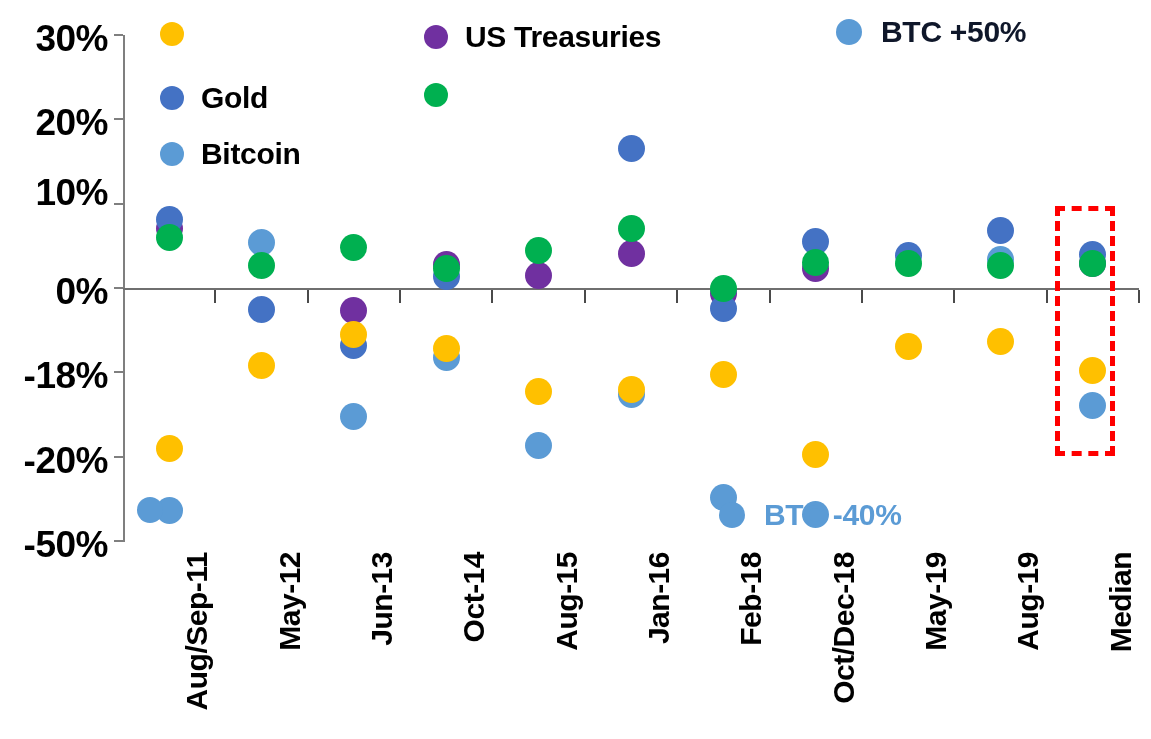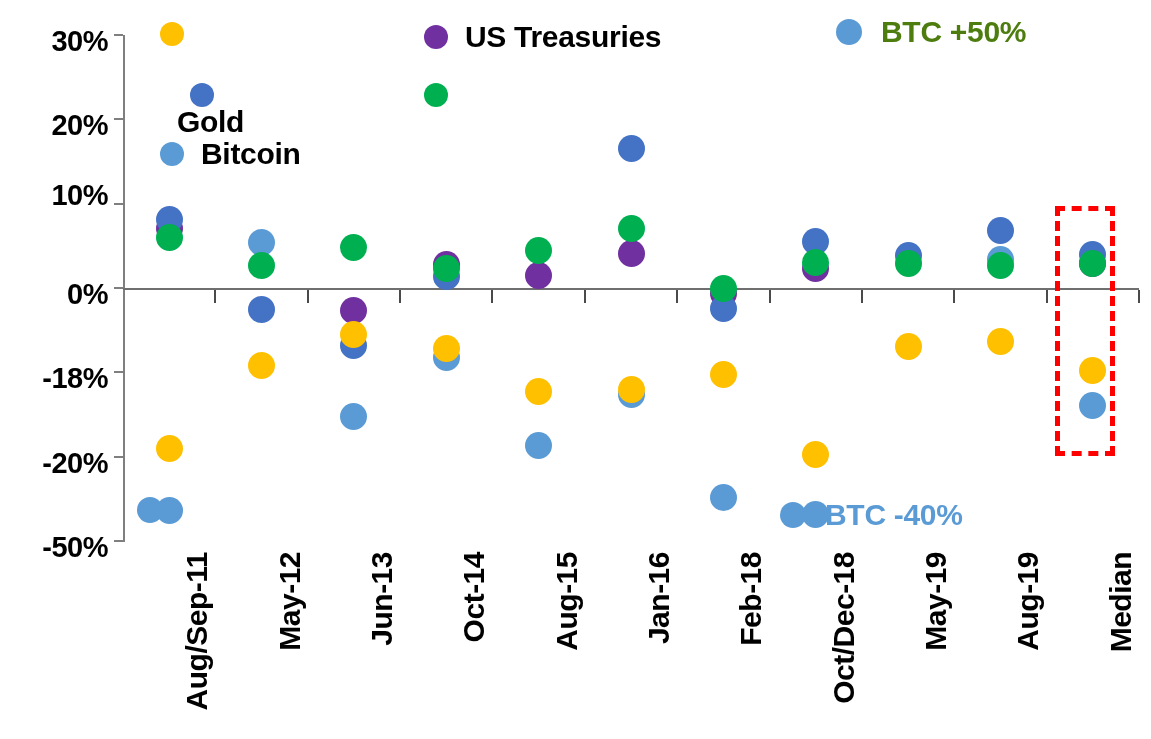--- a/index.html
+++ b/index.html
@@ -27,27 +27,26 @@
   .y-tick {
     position: absolute;
     width: 9px; height: 2px;
     background: #7f7f7f;
     left: 114px;
   }
   .y-label {
     position: absolute;
     right: 1088px;      
     text-align: right;
-    font-size: 29px;
+    font-size: 37px;
     font-weight: 700;
     letter-spacing: -0.5px;
     color: #000;
     white-space: nowrap;
     line-height: 1;
-    margin-top: 7px;
   }
 
   
   .x-axis-line {
     position: absolute;
     left: 123px; top: 288px;
     width: 1016px; height: 2px;
     background: #6f6f6f;
   }
   .x-tick {
@@ -232,44 +231,44 @@
       <div class="dot" title="S&amp;P 500 Aug-19: -6.3%" style="left: 1000.45px; top: 341.13px; background: rgb(255, 192, 0);"></div>
       <div class="dot" title="S&amp;P 500 Median: -9.8%" style="left: 1092.82px; top: 370.647px; background: rgb(255, 192, 0);"></div>
     </div>
 
   <div class="median-box" style="left:1055px; top:206px; width:60px; height:250px;"></div>
 
   <div id="legend-layer">
       <div class="legend-item" style="left: 160px; top: 22px;">
         <span class="legend-swatch" style="background: rgb(255, 192, 0);"></span>
       </div>
-      <div class="legend-item" style="left: 160px; top: 83px; flex-direction: column;">
+      <div class="legend-item" style="left: 160px; top: 83px;">
         <span class="legend-swatch" style="background: rgb(68, 114, 196);"></span>
         <span class="legend-text">Gold</span>
       </div>
       <div class="legend-item" style="left: 160px; top: 139px;">
         <span class="legend-swatch" style="background: rgb(91, 155, 213);"></span>
         <span class="legend-text">Bitcoin</span>
       </div>
       <div class="legend-item" style="left: 424px; top: 22px;">
         <span class="legend-swatch" style="background: rgb(112, 48, 160);"></span>
         <span class="legend-text">US Treasuries</span>
       </div>
       <div class="legend-item" style="left: 424px; top: 83px;">
         <span class="legend-swatch" style="background: rgb(0, 176, 80);"></span>
       </div>
     </div>
 
   <div class="annot" style="left:836px; top:17px;">
     <span class="annot-swatch" style="background:#5B9BD5;"></span>
-    <span class="annot-text" style="color:#4d7c0f;">BTC +50%</span>
+    <span class="annot-text" style="color:#0f172a;">BTC +50%</span>
   </div>
 
   <div class="annot" style="left:137px; top:497px;">
     <span class="annot-swatch" style="background:#5B9BD5;"></span>
   </div>
 
-  <div class="annot" style="left:780px; top:500px;">
+  <div class="annot" style="left:719px; top:500px;">
     <span class="annot-swatch" style="background:#5B9BD5;"></span>
     <span class="annot-text" style="color:#5B9BD5;">BTC -40%</span>
   </div>
 
 </div>
 
 </body></html>

